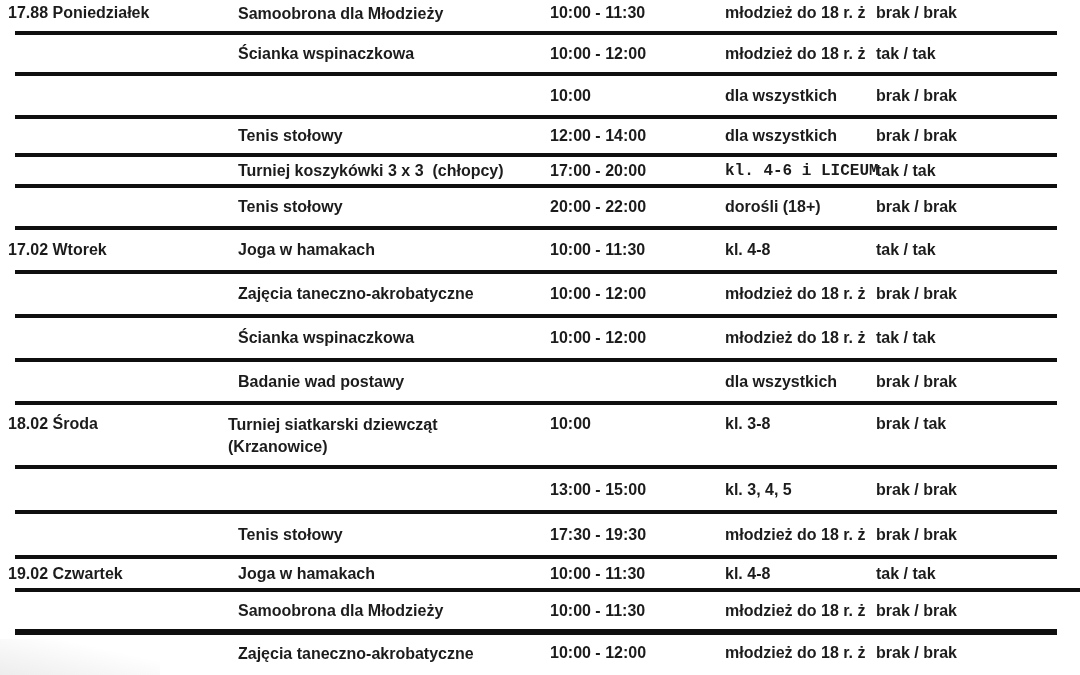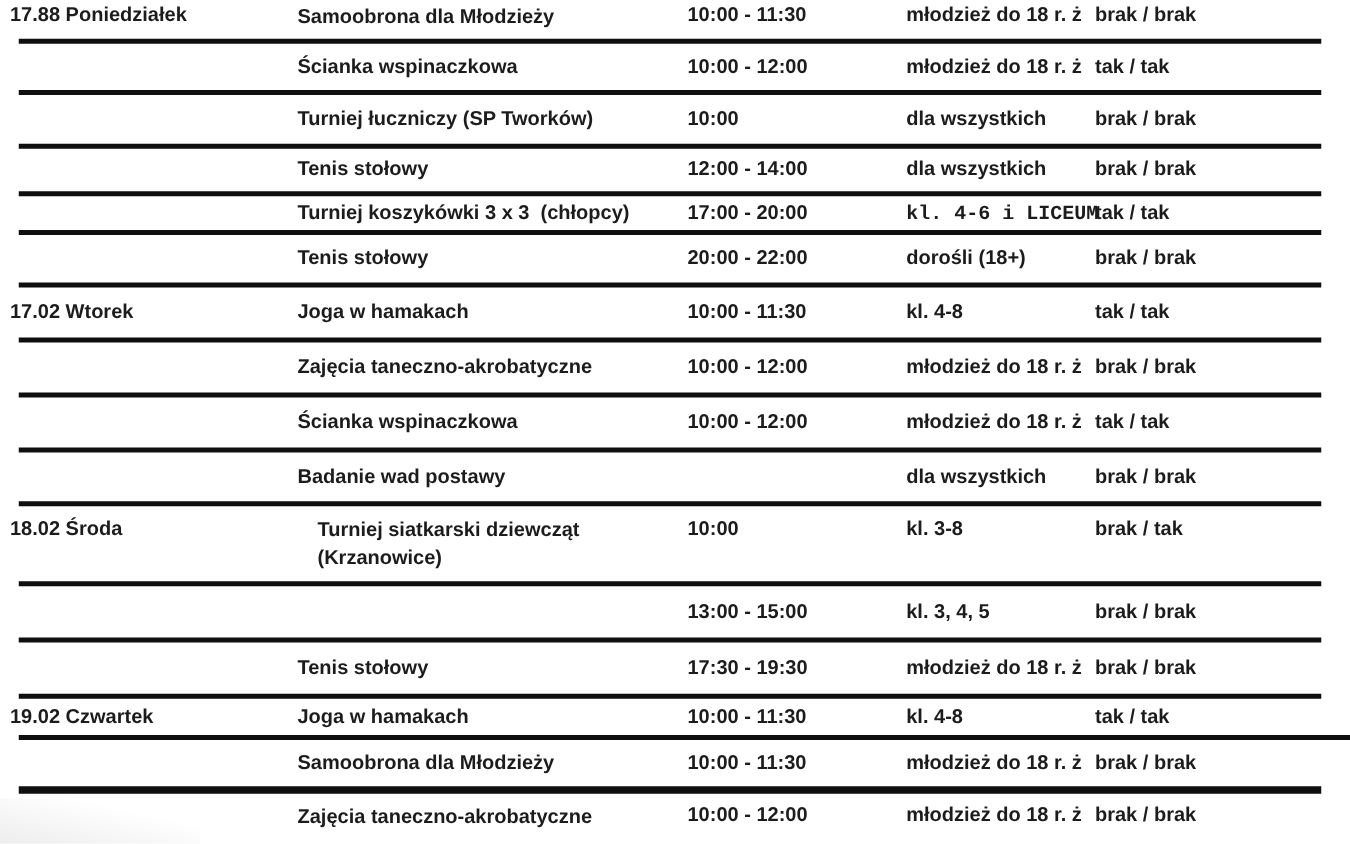--- a/index.html
+++ b/index.html
@@ -66,21 +66,20 @@
         <span class="cell" data-name="cell-activity" style="left: 238px; width: 310px;">Ścianka wspinaczkowa</span>
         <span class="cell" data-name="cell-time" style="left: 550px; width: 170px;">10:00 - 12:00</span>
         <span class="cell" data-name="cell-audience" style="left: 725px; width: 160px;">młodzież do 18 r. ż</span>
         <span class="cell" data-name="cell-status" style="left: 876px; width: 190px;">tak / tak</span>
       </div>
       <div class="rule" data-name="row-divider" style="height: 4px;"></div>
     </div>
     <div class="row" data-name="table-row" style="height: 43px;">
       <div class="cells" style="bottom: 4px;">
         <span class="cell" data-name="cell-day" style="left: 8px; width: 225px;"></span>
-        <span class="cell" data-name="cell-activity" style="left: 238px; width: 310px;">Turniej łuczniczy (SP Tworków)</span>
         <span class="cell" data-name="cell-time" style="left: 550px; width: 170px;">10:00</span>
         <span class="cell" data-name="cell-audience" style="left: 725px; width: 160px;">dla wszystkich</span>
         <span class="cell" data-name="cell-status" style="left: 876px; width: 190px;">brak / brak</span>
       </div>
       <div class="rule" data-name="row-divider" style="height: 4px;"></div>
     </div>
     <div class="row" data-name="table-row" style="height: 38px;">
       <div class="cells" style="bottom: 4px;">
         <span class="cell" data-name="cell-day" style="left: 8px; width: 225px;"></span>
         <span class="cell" data-name="cell-activity" style="left: 238px; width: 310px;">Tenis stołowy</span>
@@ -145,21 +144,21 @@
         <span class="cell" data-name="cell-day" style="left: 8px; width: 225px;"></span>
         <span class="cell" data-name="cell-activity" style="left: 238px; width: 310px;">Badanie wad postawy</span>
         <span class="cell" data-name="cell-audience" style="left: 725px; width: 160px;">dla wszystkich</span>
         <span class="cell" data-name="cell-status" style="left: 876px; width: 190px;">brak / brak</span>
       </div>
       <div class="rule" data-name="row-divider" style="height: 4px;"></div>
     </div>
     <div class="row" data-name="table-row" style="height: 64px;">
       <div class="cells" style="bottom: 4px;">
         <span class="cell top" data-name="cell-day" style="top: 9px; left: 8px; width: 225px;">18.02 Środa</span>
-        <span class="cell top" data-name="cell-activity" style="top: 9px; left: 254px; width: 310px;">Turniej siatkarski dziewcząt
+        <span class="cell top" data-name="cell-activity" style="top: 9px; left: 228px; width: 310px;">Turniej siatkarski dziewcząt
 (Krzanowice)</span>
         <span class="cell top" data-name="cell-time" style="top: 9px; left: 550px; width: 170px;">10:00</span>
         <span class="cell top" data-name="cell-audience" style="top: 9px; left: 725px; width: 160px;">kl. 3-8</span>
         <span class="cell top" data-name="cell-status" style="top: 9px; left: 876px; width: 190px;">brak / tak</span>
       </div>
       <div class="rule" data-name="row-divider" style="height: 4px;"></div>
     </div>
     <div class="row" data-name="table-row" style="height: 45px;">
       <div class="cells" style="bottom: 4px;">
         <span class="cell" data-name="cell-day" style="left: 8px; width: 225px;"></span>

